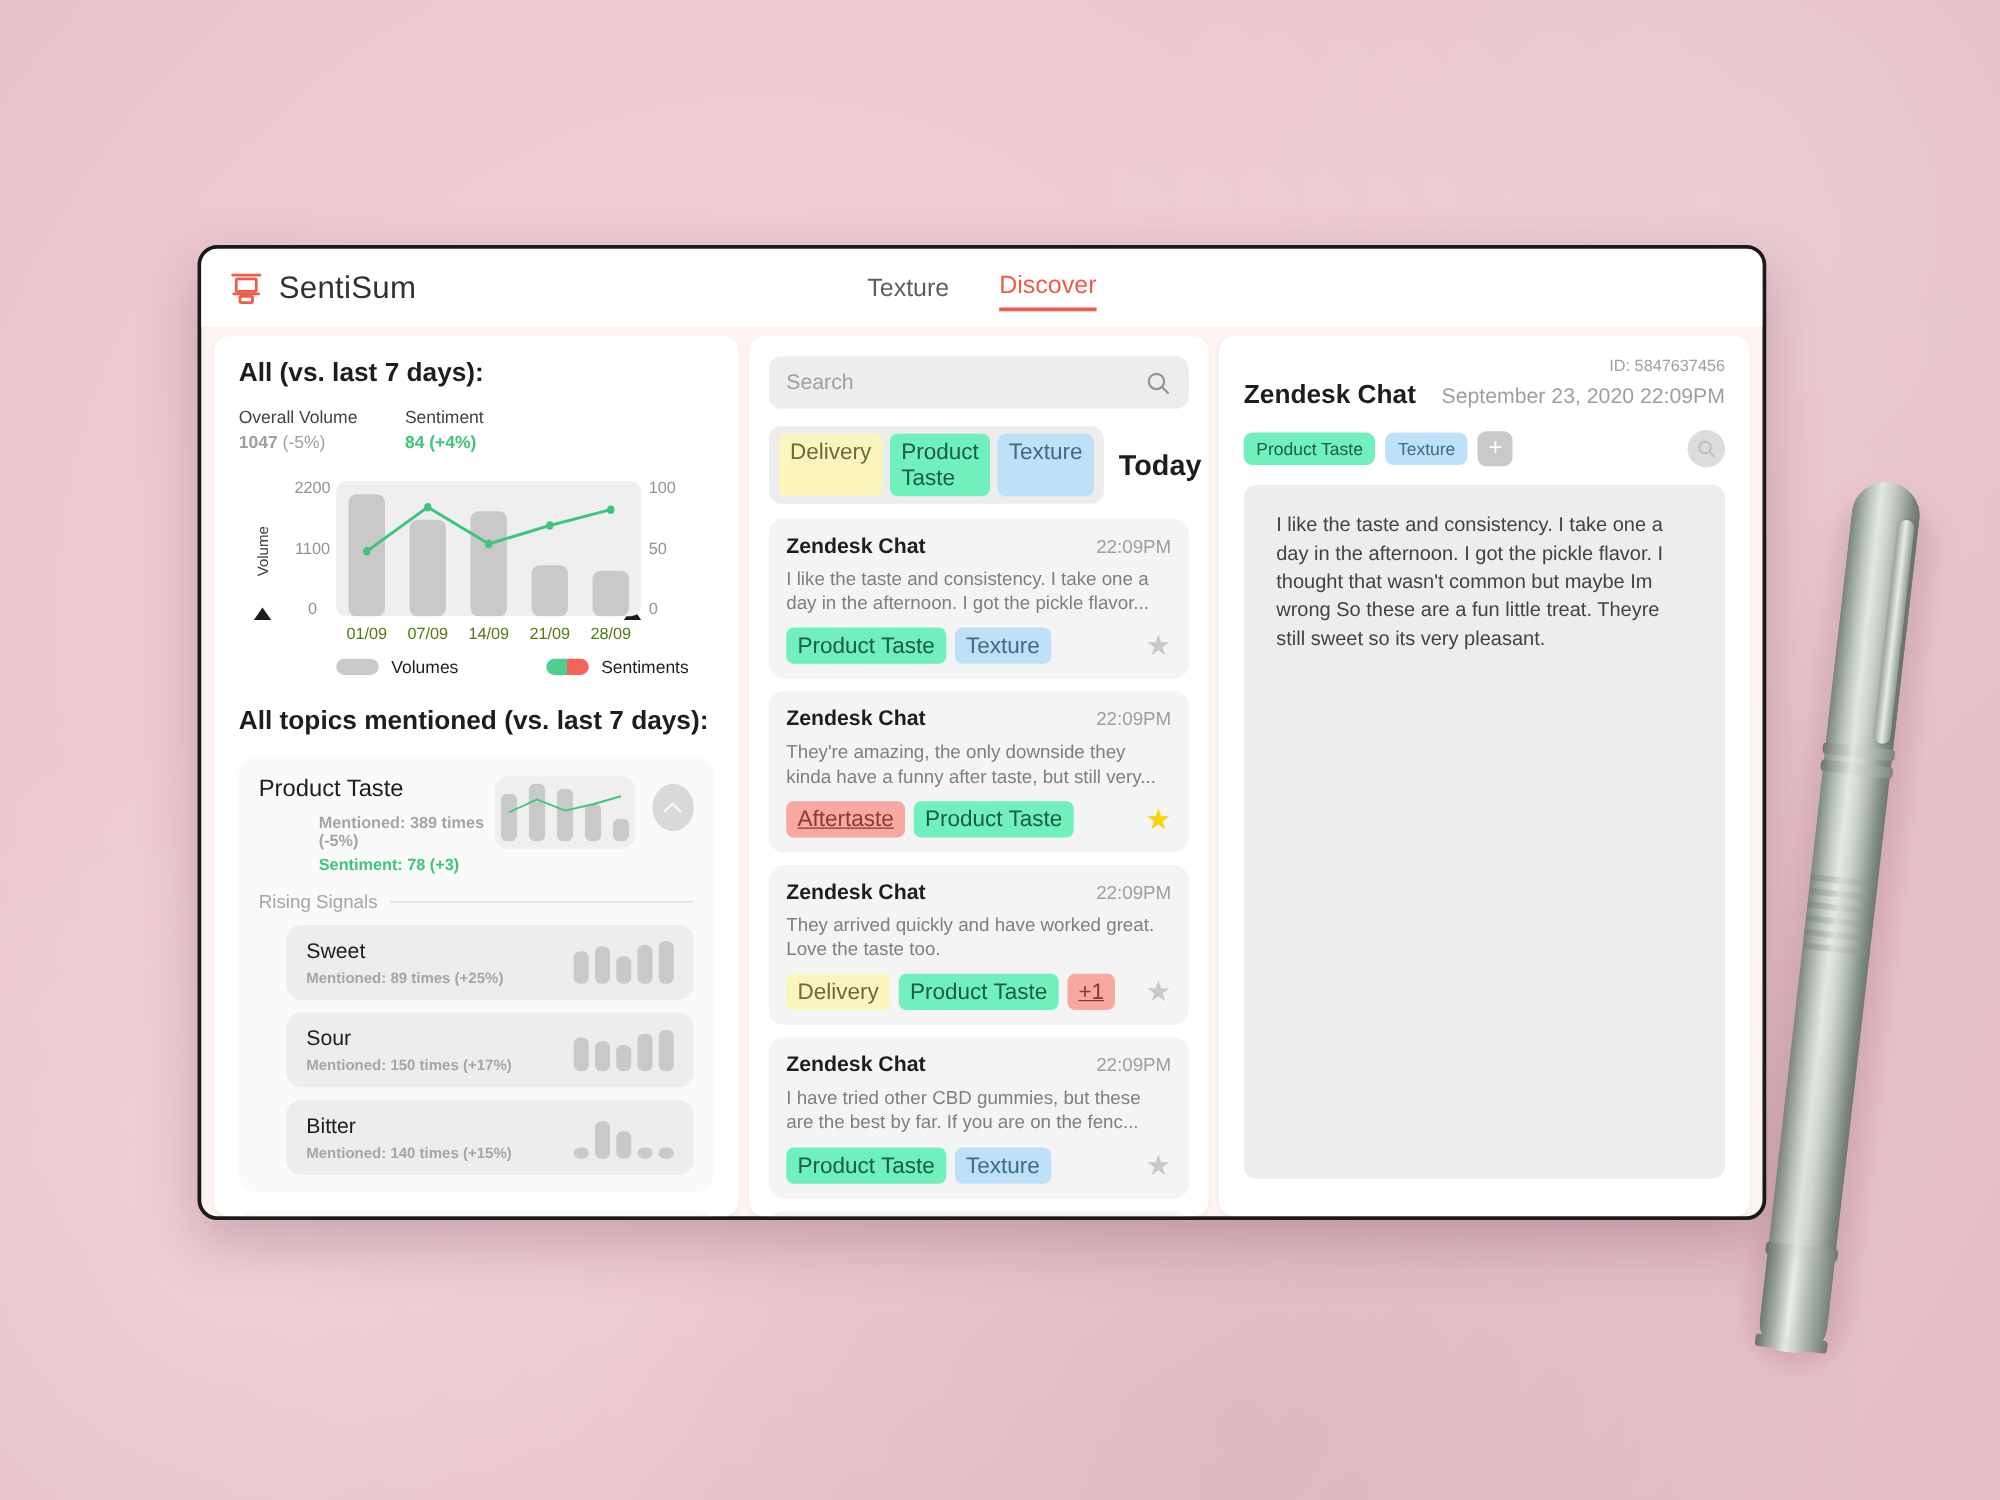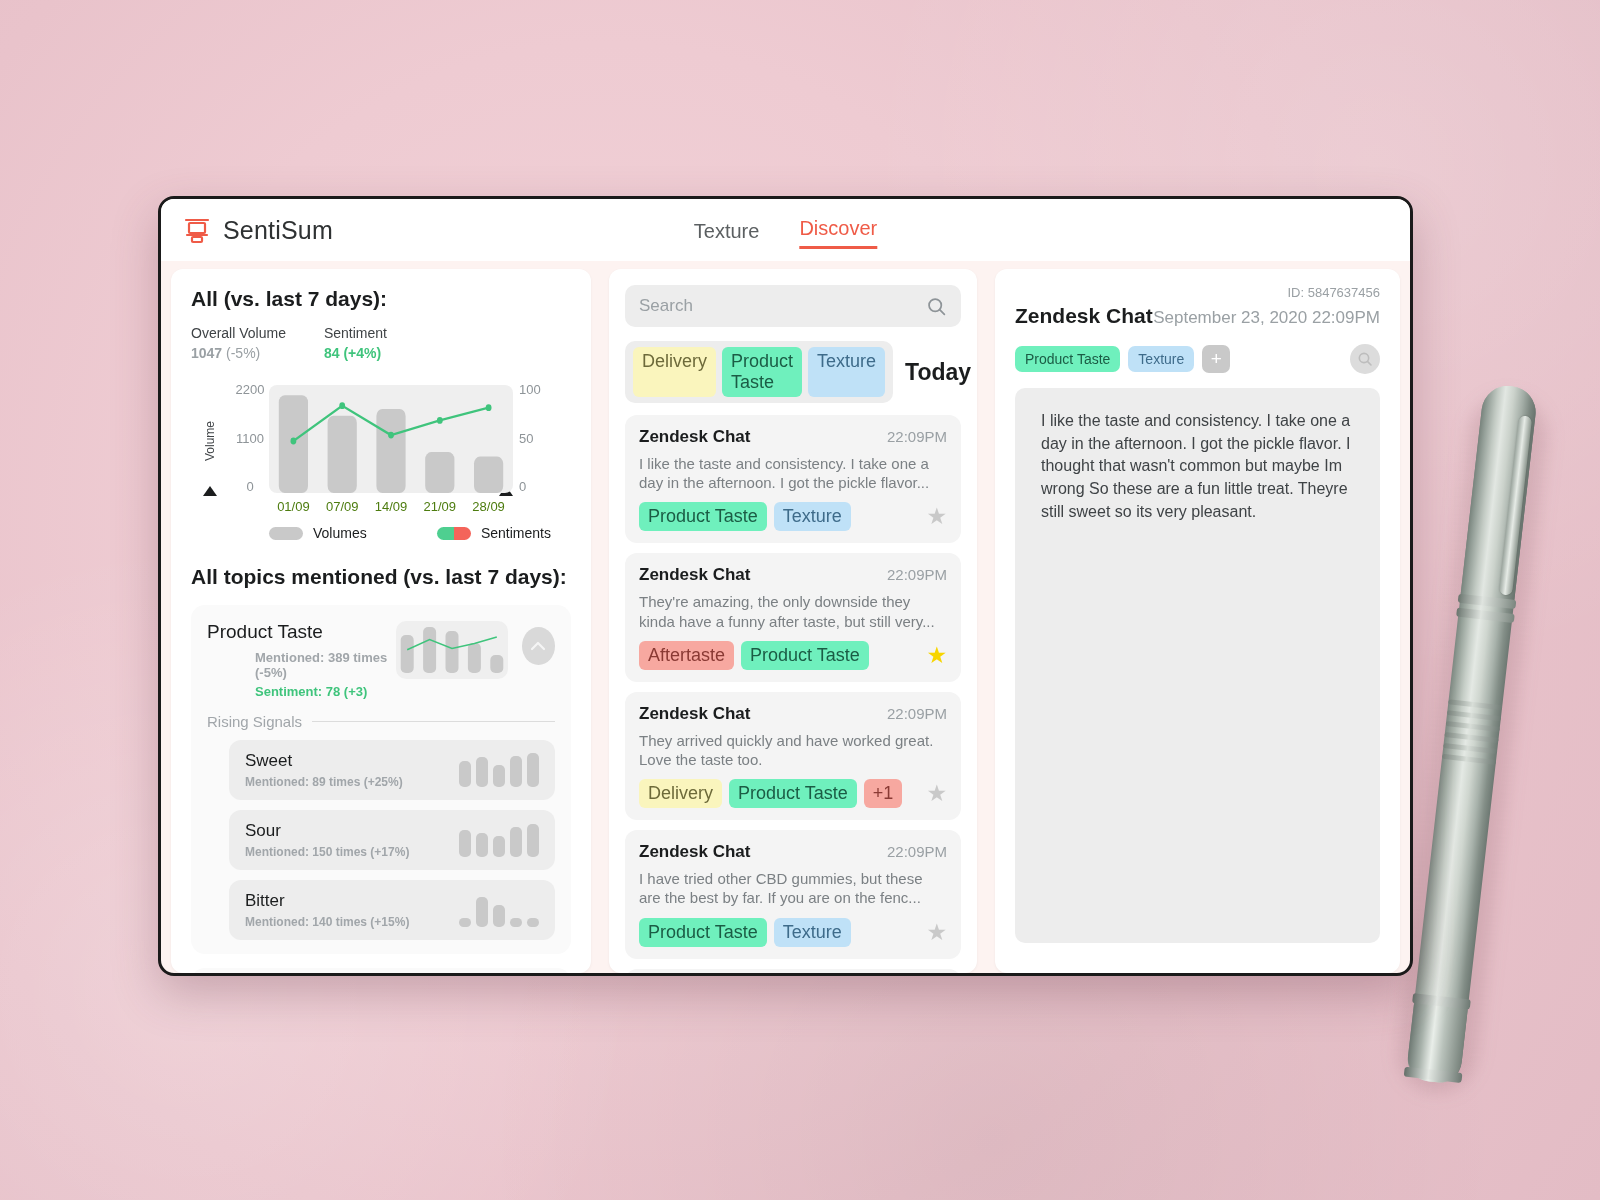--- a/index.html
+++ b/index.html
@@ -85,21 +85,21 @@
   .brand { display:flex; align-items:center; gap:10px; padding-left: 20px; }
   .brand-name { font-size: 25px; color: #2f3233; letter-spacing: .2px; }
   .logo-svg { display:block; }
 
   .tabs { position:absolute; left: 50%; transform: translateX(-50%);
           display:flex; align-items:flex-end; gap: 40px; top: 18px; }
   .tab { font-size: 20px; color: #5b5f61; cursor: pointer; padding-bottom: 6px; }
   .tab.active { color: #ef5b47; border-bottom: 3px solid #ef5b47; }
 
   
-  .cols { display: flex; gap: 18px; padding: 8px 10px 0 10px; height: calc(100% - 62px); }
+  .cols { display: flex; gap: 8px; padding: 8px 10px 0 10px; height: calc(100% - 62px); }
   .card {
     background: #ffffff; border-radius: 12px;
     box-shadow: 0 1px 3px rgba(0,0,0,0.05);
   }
   .col-left  { width: 420px; padding: 18px 20px 0 20px; overflow: hidden; }
   .col-mid   { width: 368px; padding: 16px 16px 0 16px; overflow: hidden; }
   .col-right { flex: 1;      padding: 16px 20px 0 20px; overflow: hidden; }
 
   
   .h-title { font-size: 21px; font-weight: bold; color: #1b1d1e; }
@@ -168,21 +168,21 @@
   .search input { border:0; background:transparent; outline:none; flex:1;
                   font-size: 17px; color:#5b5f61; font-family:inherit; }
   .search input::placeholder { color:#9aa0a4; }
 
   .filterrow { display:flex; align-items:center; gap: 12px; margin-top: 14px; }
   .chipgroup { background:#ededed; border-radius: 10px; padding: 6px 8px; display:flex; gap: 6px; }
   .chip { font-size: 18px; padding: 4px 9px; border-radius: 6px; }
   .chip.yellow { background:#faf5bd; color:#6d6a3a; }
   .chip.green  { background:#6ff0bd; color:#1b5c45; }
   .chip.blue   { background:#bfe1f7; color:#3e6b8a;text-align:center; }
-  .chip.red    { background:#f7a8a0; color:#8a3a34; }
+  .chip.red    { background:#f7a8a0; color:#8a3a34;text-decoration:underline; }
   .today { font-size: 23px; font-weight: bold; color:#1b1d1e; }
 
   .feed { margin-top: 12px; }
   .feed-item { background:#f4f4f4; border-radius: 12px; padding: 12px 14px 12px 14px; margin-bottom: 10px; }
   .fi-head { display:flex; align-items:baseline; }
   .fi-src { font-size: 17px; font-weight: bold; color:#1b1d1e; }
   .fi-time { margin-left:auto; font-size: 15px; color:#9aa0a4; }
   .fi-text { font-size: 15px; color:#7b8084; line-height: 1.28; margin-top: 7px; }
   .fi-foot { display:flex; align-items:center; gap: 7px; margin-top: 10px; }
   .star { margin-left:auto; font-size: 23px; line-height: 1; color:#c9c9c9; }

